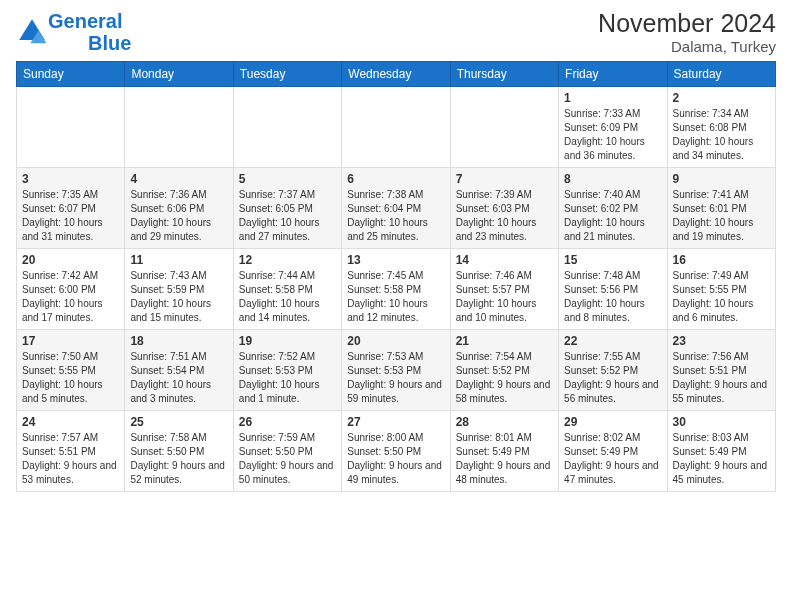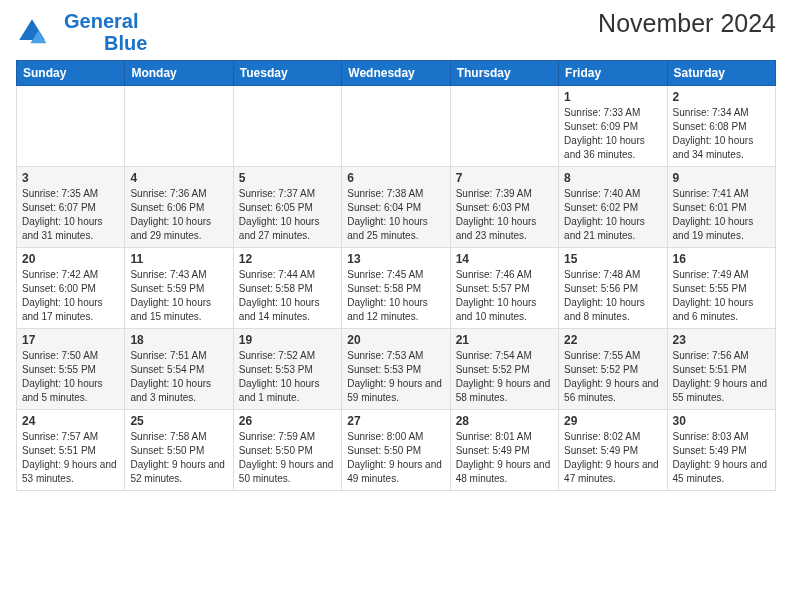--- a/index.html
+++ b/index.html
@@ -15,21 +15,21 @@
     }
     .header {
       display: flex;
       justify-content: space-between;
       align-items: flex-start;
       margin-bottom: 6px;
     }
     .logo {
       display: flex;
       align-items: center;
-      gap: 16px;
+      gap: 0;
     }
     .logo-text {
       font-size: 20px;
       font-weight: bold;
       color: #333;
       line-height: 1.1;
     }
     .logo-text span {
       color: #1a73c8;
     }
@@ -52,21 +52,21 @@
     }
     .calendar {
       width: 100%;
       border-collapse: collapse;
       border: 1px solid #ccc;
     }
     .calendar th {
       background-color: #1a73c8;
       color: #fff;
       font-size: 12px;
-      font-weight: bold;
+      font-weight: normal;
       padding: 5px 6px;
       text-align: left;
       border: 1px solid #1a5ea8;
     }
     .calendar td {
       vertical-align: top;
       padding: 4px 5px;
       font-size: 10.5px;
       color: #333;
       border: 1px solid #ddd;
@@ -102,20 +102,21 @@
         <polygon points="20,4 36,30 4,30" fill="#1a73c8"></polygon>
         <polygon points="28,18 38,34 18,34" fill="#4aa0e8"></polygon>
       </svg>
       <div class="logo-text">
         <div><span>General</span></div>
         <div style="color:#1a73c8;margin-left:40px;">Blue</div>
       </div>
     </div>
     <div class="title-block">
       <div class="month-title">November 2024</div>
+      <div class="location">Dalama, Turkey</div>
     </div>
   </div>
 
   <table class="calendar">
     <thead>
       <tr>
       <th>Sunday</th>
           <th>Monday</th>
           <th>Tuesday</th>
           <th>Wednesday</th>

